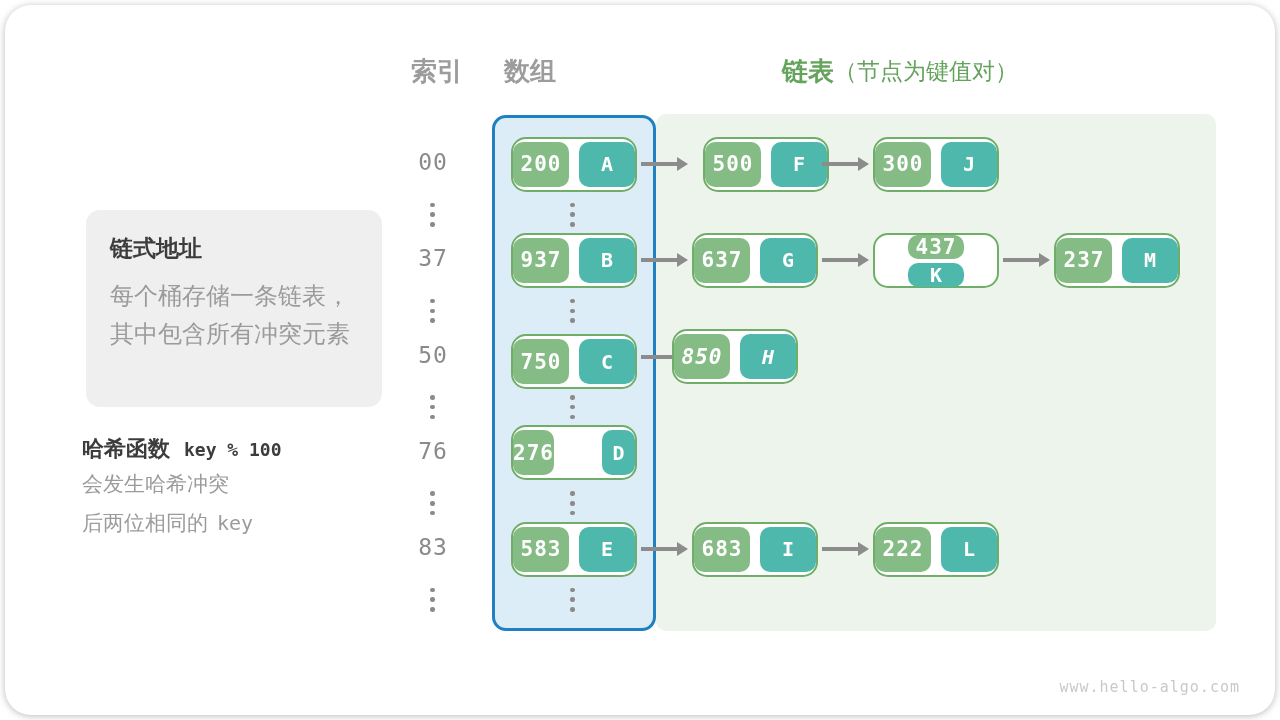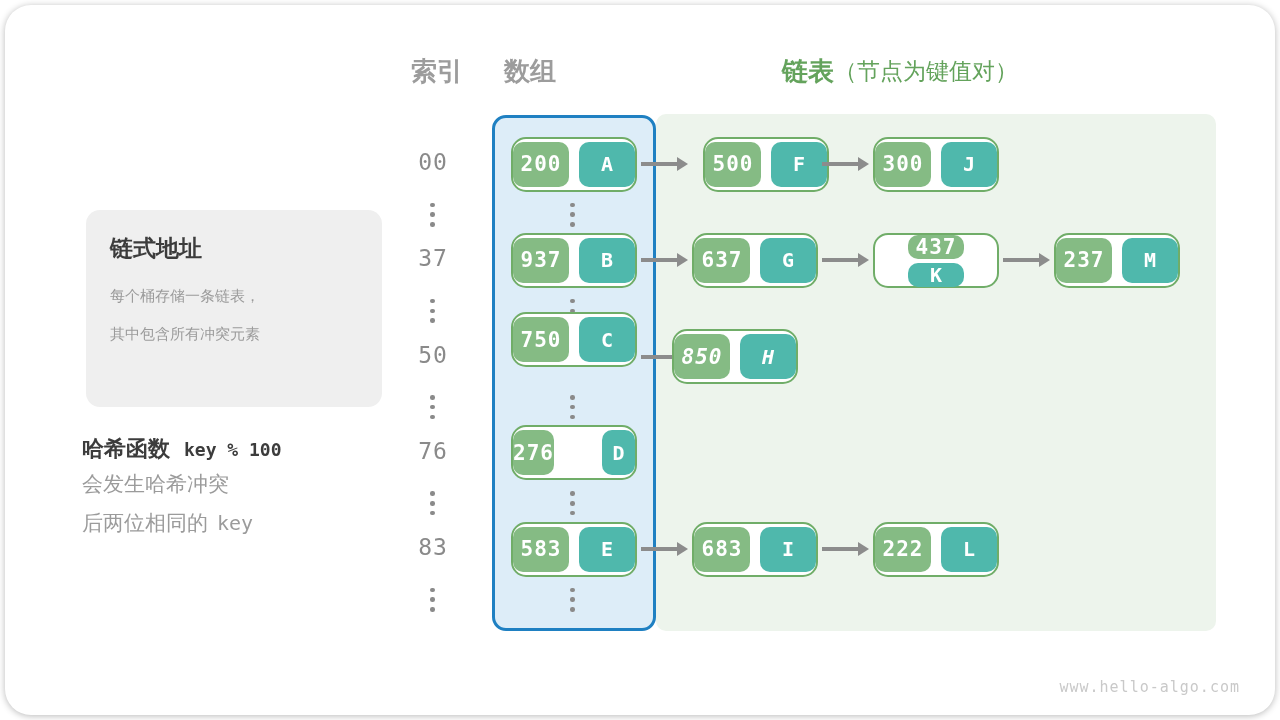--- a/index.html
+++ b/index.html
@@ -20,21 +20,21 @@
   .hdr{position:absolute;top:54px;font-size:26px;font-weight:700;z-index:4;}
   .hdr-index{left:391px;width:72px;text-align:right;color:var(--header-gray);}
   .hdr-array{left:494px;width:72px;text-align:center;color:var(--header-gray);}
   .hdr-list{left:782px;display:flex;align-items:flex-start;color:var(--header-green);}
   .hdr-list .note{font-size:23px;font-weight:400;padding-top:2px;}
 
   
   .info-box{position:absolute;left:58px;top:210px;width:296px;height:197px;
     background:var(--box-bg);border-radius:14px;padding:23px 24px;z-index:2;margin-left:28px;}
   .info-title{font-size:23px;font-weight:700;color:var(--text-dark);margin-bottom:13px;}
-  .info-line{font-size:15px;color:var(--text-gray);line-height:38px;}
+  .info-line{font-size:24px;color:var(--text-gray);line-height:38px;}
 
   
   .hash-note{position:absolute;left:82px;top:434px;z-index:2;}
   .hash-l1{font-size:22px;font-weight:700;color:var(--text-dark);height:30px;}
   .hash-l1 .mono{font-family:"DejaVu Sans Mono",monospace;margin-left:14px;font-size:18px;}
   .hash-line{font-size:21px;color:var(--text-gray);line-height:39px;}
   .hash-line:first-of-type{margin-top:8px;}
   .hash-line .mono{font-family:"DejaVu Sans Mono",monospace;margin-left:9px;font-size:20px;}
 
   
@@ -150,21 +150,21 @@
         <div class="dot"></div>
         <div class="dot"></div>
         <div class="dot"></div>
       </div>
       <div class="vdots" style="left: 570px; top: 296.375px;">
         <div class="dot"></div>
         <div class="dot"></div>
         <div class="dot"></div>
       </div>
       <div class="index-label" style="left: 391px; top: 341.5px;">50</div>
-      <div class="node" style="left: 511px; top: 312px;">
+      <div class="node" style="left: 511px; top: 334px;">
         <div class="cell key">750</div>
         <div class="cell val">C</div>
       </div>
       <div class="arrow" style="left: 641px; top: 354.5px; width: 37px;"></div>
       <div class="node" style="left: 672px; top: 329px; font-style: italic;">
         <div class="cell key">850</div>
         <div class="cell val">H</div>
       </div>
       <div class="vdots" style="left: 430px; top: 392.625px;">
         <div class="dot"></div>

